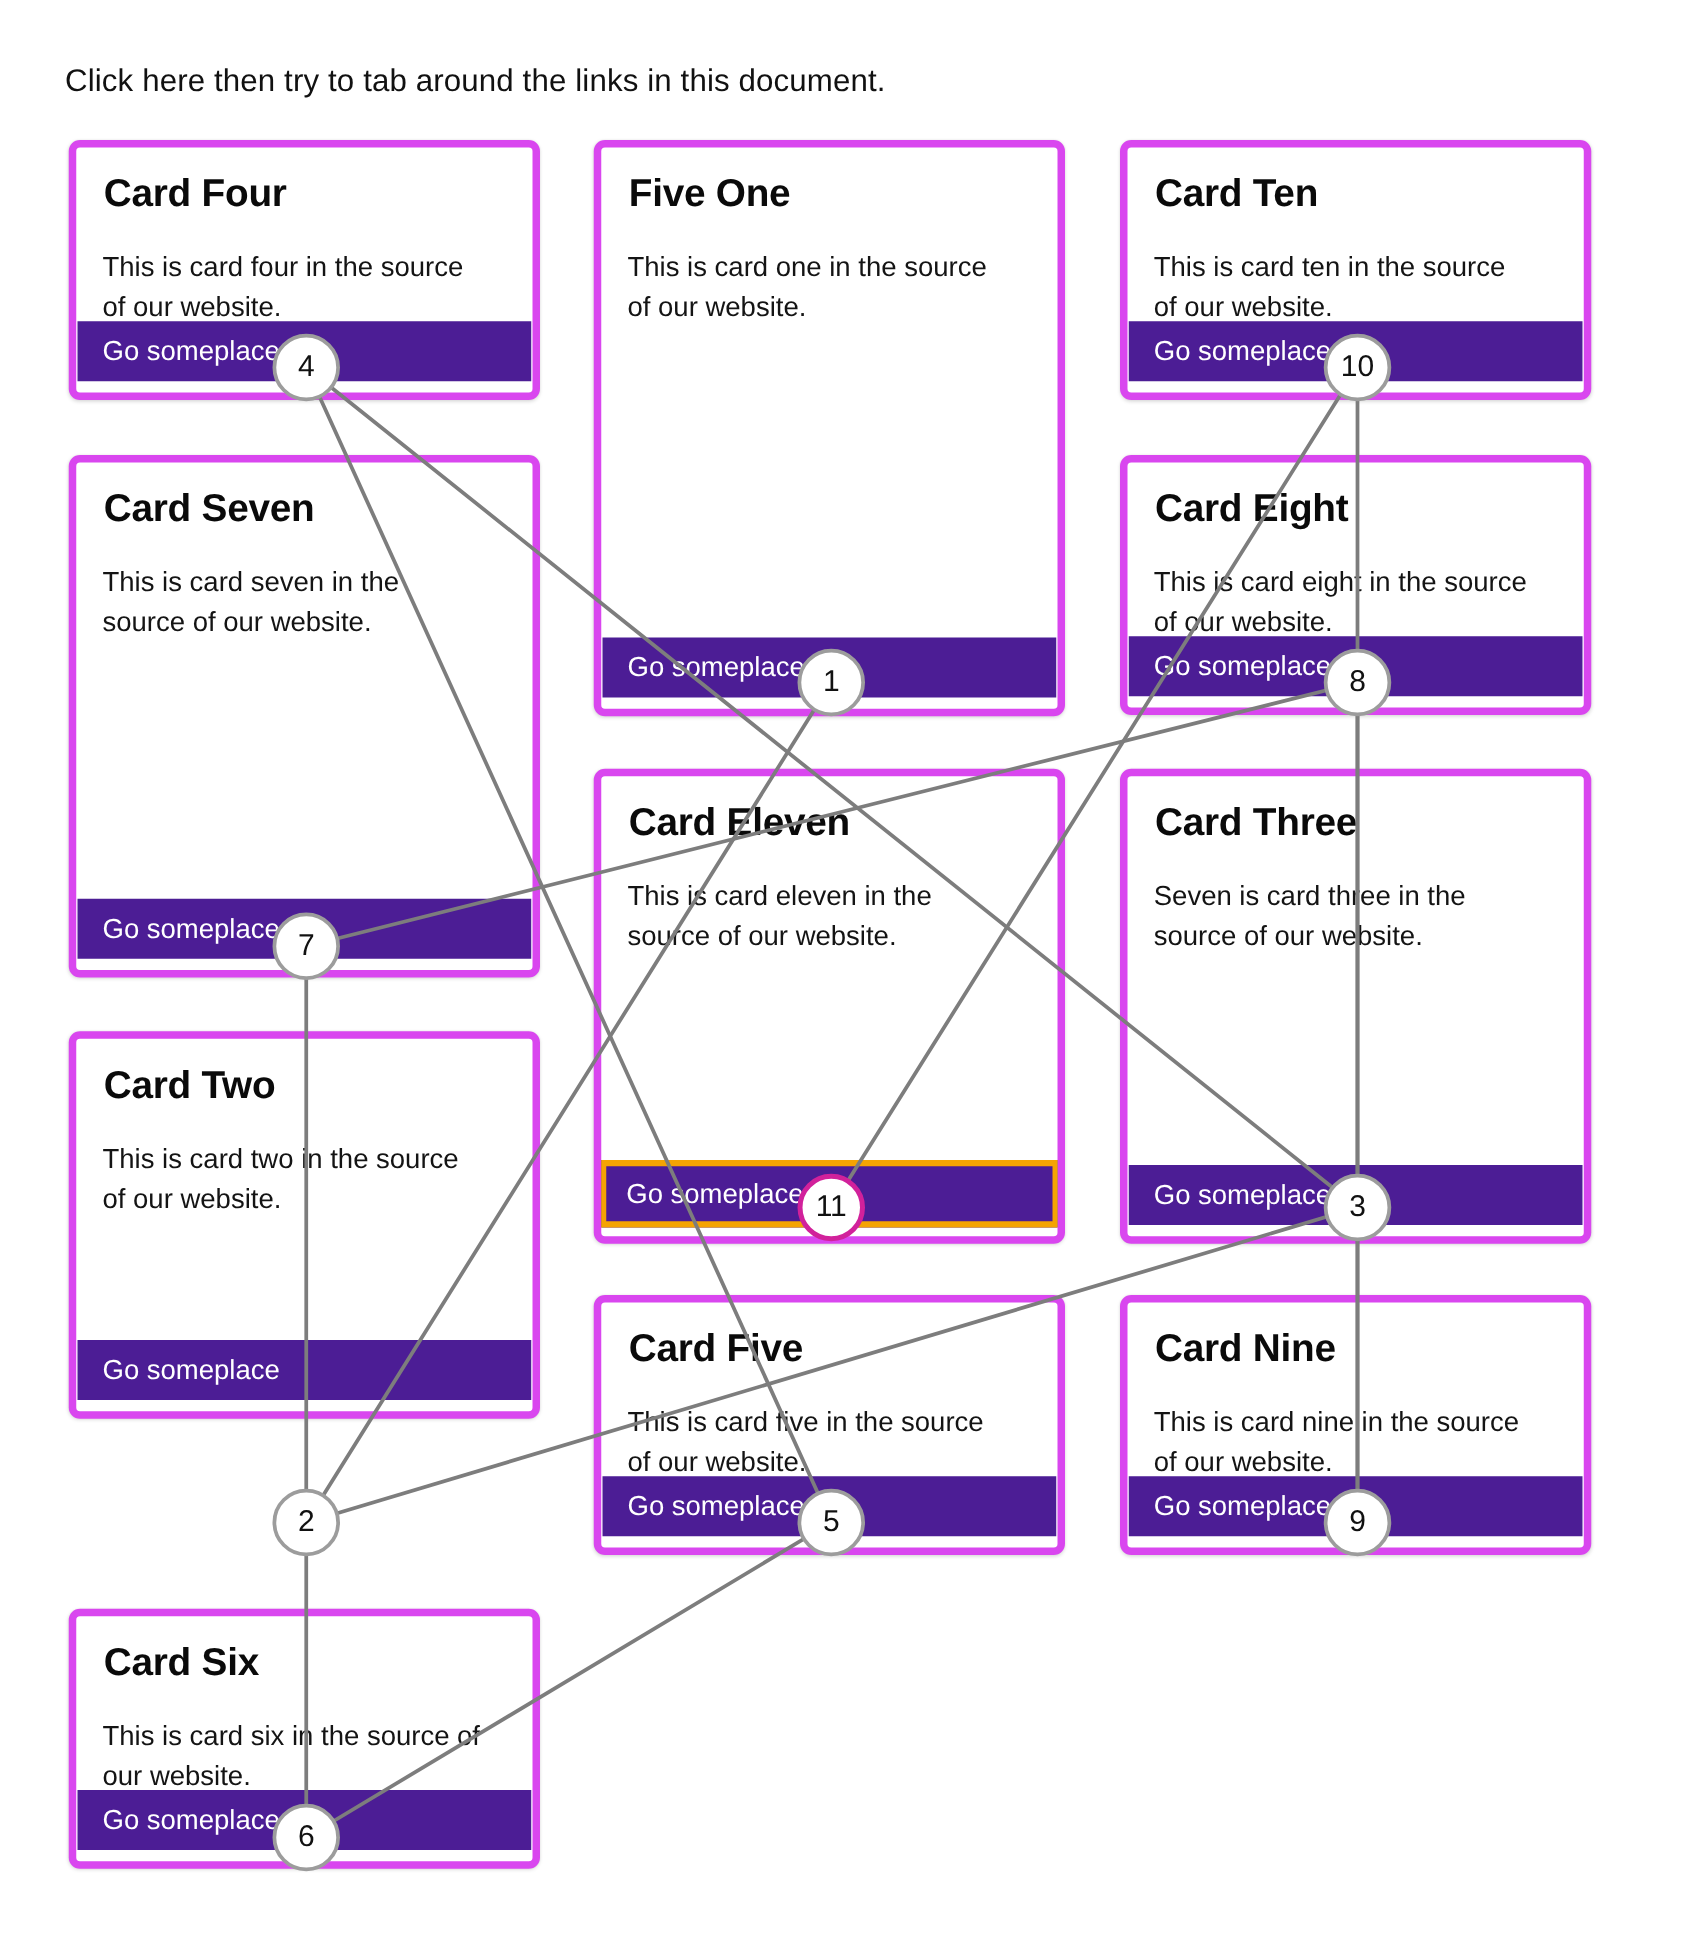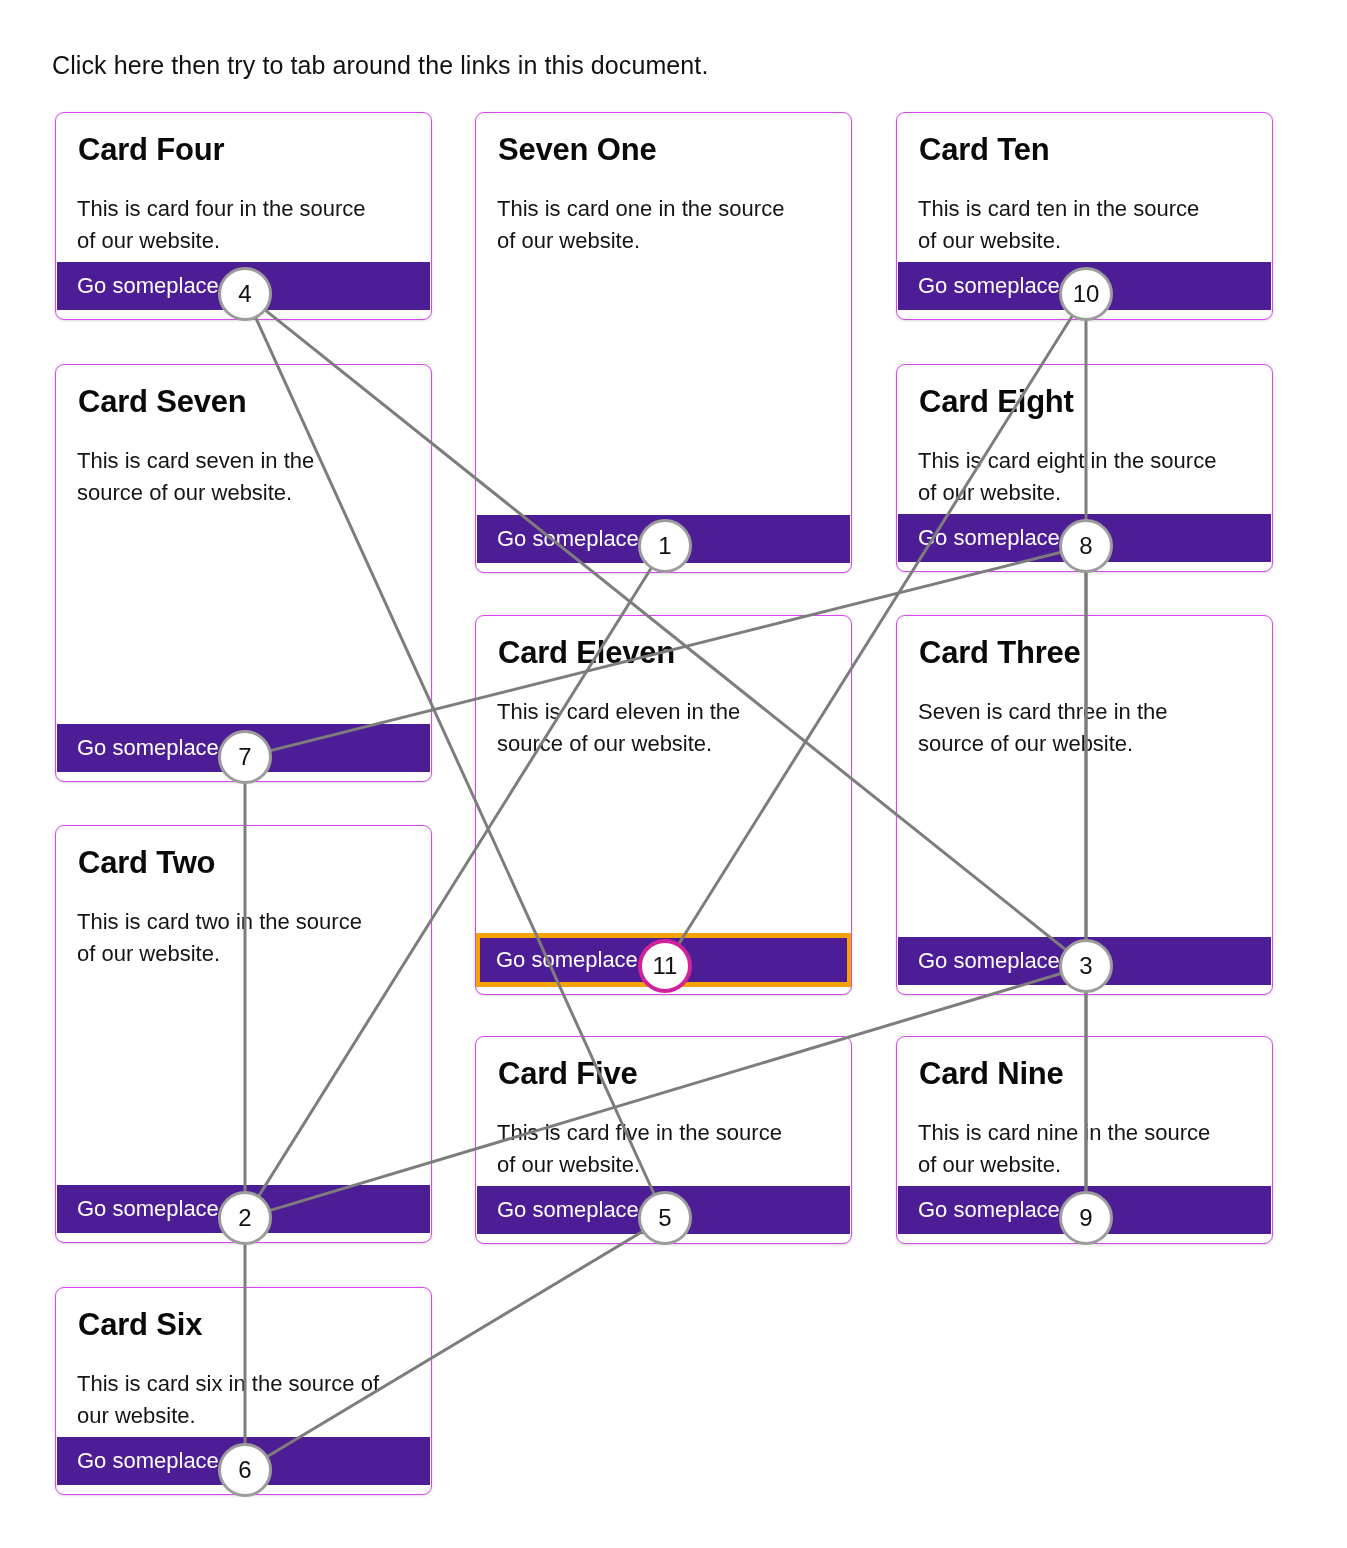--- a/index.html
+++ b/index.html
@@ -32,21 +32,21 @@
     position: absolute;
     left: 0;
     top: 0;
     width: 1347px;
     height: 1548px;
   }
 
   .card {
     position: absolute;
     background: #ffffff;
-    border: 1px solid #d946ef;
+    border: 6px solid #d946ef;
     border-radius: 9px;
     box-shadow: 0 1px 3px rgba(0,0,0,0.13), 0 0 0 1px rgba(0,0,0,0.015);
     box-sizing: border-box;
     overflow: hidden;
   }
 
   .card-title {
     position: absolute;
     left: 22px;
     top: 19px;
@@ -147,36 +147,36 @@
         <a class="card-link" href="#">Go someplace</a>
       </div>
     </div>
     <div class="card" style="left: 55px; top: 364px; width: 377px; height: 418px;">
       <div class="card-title">Card Seven</div>
       <div class="card-body">This is card seven in the source of our website.</div>
       <div class="card-footer">
         <a class="card-link" href="#">Go someplace</a>
       </div>
     </div>
-    <div class="card" style="left: 55px; top: 825px; width: 377px; height: 418px;">
+    <div class="card" style="left: 55px; top: 825px; width: 377px; height: 310px;">
       <div class="card-title">Card Two</div>
       <div class="card-body">This is card two in the source of our website.</div>
       <div class="card-footer">
         <a class="card-link" href="#">Go someplace</a>
       </div>
     </div>
     <div class="card" style="left: 55px; top: 1287px; width: 377px; height: 208px; padding-left: 24px;">
       <div class="card-title">Card Six</div>
       <div class="card-body">This is card six in the source of our website.</div>
       <div class="card-footer">
         <a class="card-link" href="#">Go someplace</a>
       </div>
     </div>
     <div class="card" style="left: 475px; top: 112px; width: 377px; height: 461px;">
-      <div class="card-title">Seven One</div>
+      <div class="card-title">Five One</div>
       <div class="card-body">This is card one in the source of our website.</div>
       <div class="card-footer">
         <a class="card-link" href="#">Go someplace</a>
       </div>
     </div>
     <div class="card" style="left: 475px; top: 615px; width: 377px; height: 380px;">
       <div class="card-title">Card Eleven</div>
       <div class="card-body">This is card eleven in the source of our website.</div>
       <div class="card-footer focused">
         <a class="card-link" href="#">Go someplace</a>

